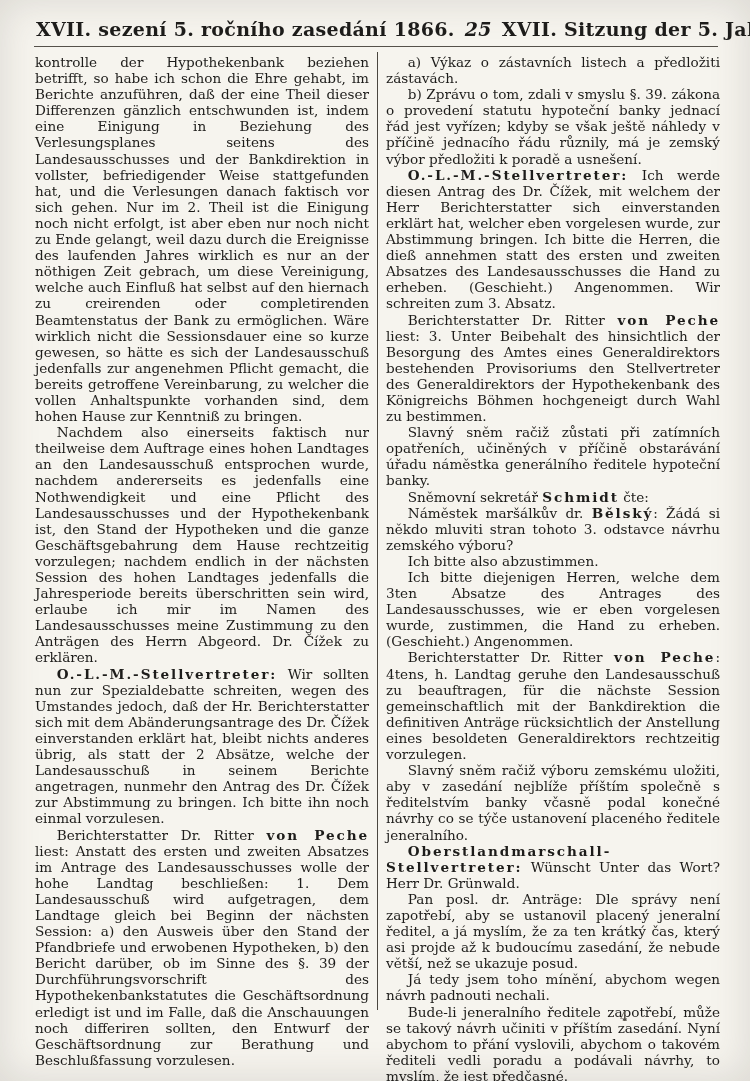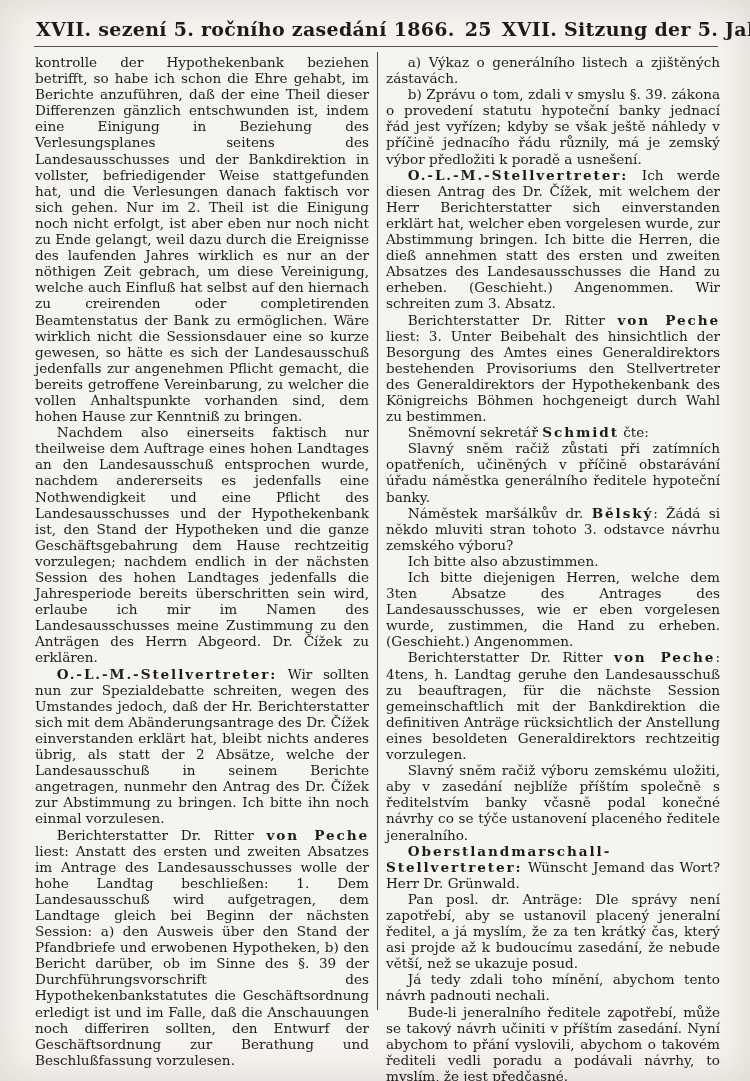--- a/index.html
+++ b/index.html
@@ -16,21 +16,21 @@
     color:#1d1c1a;
     overflow:hidden;
     box-shadow:inset 0 0 40px rgba(90,85,75,.18);
   }
   .header{
     position:absolute;top:18px;left:36px;right:34px;
     display:flex;justify-content:space-between;align-items:baseline;
     font-size:19px;font-weight:bold;letter-spacing:.3px;
     white-space:nowrap;
   }
-  .header .pageno{padding:0 10px;}
+  .header .pageno{padding:0 10px;font-style:italic;}
   .head-rule{
     position:absolute;top:46px;left:34px;right:32px;
     border-top:1px solid #55514a;
   }
   .col-divider{
     position:absolute;top:52px;left:377px;
     width:1px;height:958px;background:#4a463f;
   }
   .column{
     position:absolute;top:54px;
@@ -67,33 +67,33 @@
 
   <div class="column left">
     <p class="par flush"><span></span><span>kontrolle der Hypothekenbank beziehen betrifft, so habe ich schon die Ehre gehabt, im Berichte anzuführen, daß der eine Theil dieser Differenzen gänzlich entschwunden ist, indem eine Einigung in Beziehung des Verlesungsplanes seitens des Landesausschusses und der Bankdirektion in vollster, befriedigender Weise stattgefunden hat, und die Verlesungen danach faktisch vor sich gehen. Nur im 2. Theil ist die Einigung noch nicht erfolgt, ist aber eben nur noch nicht zu Ende gelangt, weil dazu durch die Ereignisse des laufenden Jahres wirklich es nur an der nöthigen Zeit gebrach, um diese Vereinigung, welche auch Einfluß hat selbst auf den hiernach zu creirenden oder completirenden Beamtenstatus der Bank zu ermöglichen. Wäre wirklich nicht die Sessionsdauer eine so kurze gewesen, so hätte es sich der Landesausschuß jedenfalls zur angenehmen Pflicht gemacht, die bereits getroffene Vereinbarung, zu welcher die vollen Anhaltspunkte vorhanden sind, dem hohen Hause zur Kenntniß zu bringen.</span></p>
     <p class="par"><span></span><span>Nachdem also einerseits faktisch nur theilweise dem Auftrage eines hohen Landtages an den Landesausschuß entsprochen wurde, nachdem andererseits es jedenfalls eine Nothwendigkeit und eine Pflicht des Landesausschusses und der Hypothekenbank ist, den Stand der Hypotheken und die ganze Geschäftsgebahrung dem Hause rechtzeitig vorzulegen; nachdem endlich in der nächsten Session des hohen Landtages jedenfalls die Jahresperiode bereits überschritten sein wird, erlaube ich mir im Namen des Landesausschusses meine Zustimmung zu den Anträgen des Herrn Abgeord. Dr. Čížek zu erklären.</span></p>
     <p class="par gap-top"><span></span><span class="speaker">O.-L.-M.-Stellvertreter:</span><span> Wir sollten nun zur Spezialdebatte schreiten, wegen des Umstandes jedoch, daß der Hr. Berichterstatter sich mit dem Abänderungsantrage des Dr. Čížek einverstanden erklärt hat, bleibt nichts anderes übrig, als statt der 2 Absätze, welche der Landesausschuß in seinem Berichte angetragen, nunmehr den Antrag des Dr. Čížek zur Abstimmung zu bringen. Ich bitte ihn noch einmal vorzulesen.</span></p>
     <p class="par"><span>Berichterstatter Dr. Ritter </span><span class="speaker">von Peche</span><span> liest: Anstatt des ersten und zweiten Absatzes im Antrage des Landesausschusses wolle der hohe Landtag beschließen: 1. Dem Landesausschuß wird aufgetragen, dem Landtage gleich bei Beginn der nächsten Session: a) den Ausweis über den Stand der Pfandbriefe und erwobenen Hypotheken, b) den Bericht darüber, ob im Sinne des §. 39 der Durchführungsvorschrift des Hypothekenbankstatutes die Geschäftsordnung erledigt ist und im Falle, daß die Anschauungen noch differiren sollten, den Entwurf der Geschäftsordnung zur Berathung und Beschlußfassung vorzulesen.</span></p>
 
   </div>
 
   <div class="column right">
-    <p class="par"><span></span><span>a) Výkaz o generálního listech a zjištěných zástavách.</span></p>
+    <p class="par"><span></span><span>a) Výkaz o zástavních listech a předložiti zástavách.</span></p>
     <p class="par"><span></span><span>b) Zprávu o tom, zdali v smyslu §. 39. zákona o provedení statutu hypoteční banky jednací řád jest vyřízen; kdyby se však ještě náhledy v příčině jednacího řádu různily, má je zemský výbor předložiti k poradě a usnešení.</span></p>
     <p class="par"><span></span><span class="speaker">O.-L.-M.-Stellvertreter:</span><span> Ich werde diesen Antrag des Dr. Čížek, mit welchem der Herr Berichterstatter sich einverstanden erklärt hat, welcher eben vorgelesen wurde, zur Abstimmung bringen. Ich bitte die Herren, die dieß annehmen statt des ersten und zweiten Absatzes des Landesausschusses die Hand zu erheben. (Geschieht.) Angenommen. Wir schreiten zum 3. Absatz.</span></p>
     <p class="par"><span>Berichterstatter Dr. Ritter </span><span class="speaker">von Peche</span><span> liest: 3. Unter Beibehalt des hinsichtlich der Besorgung des Amtes eines Generaldirektors bestehenden Provisoriums den Stellvertreter des Generaldirektors der Hypothekenbank des Königreichs Böhmen hochgeneigt durch Wahl zu bestimmen.</span></p>
+    <p class="par"><span></span><span>Slavný sněm račiž zůstati při zatímních opatřeních, učiněných v příčině obstarávání úřadu náměstka generálního ředitele hypoteční banky.</span></p>
     <p class="par"><span>Sněmovní sekretář </span><span class="speaker">Schmidt</span><span> čte:</span></p>
-    <p class="par"><span></span><span>Slavný sněm račiž zůstati při zatímních opatřeních, učiněných v příčině obstarávání úřadu náměstka generálního ředitele hypoteční banky.</span></p>
     <p class="par"><span>Náměstek maršálkův dr. </span><span class="speaker">Bělský</span><span>: Žádá si někdo mluviti stran tohoto 3. odstavce návrhu zemského výboru?</span></p>
     <p class="par"><span></span><span>Ich bitte also abzustimmen.</span></p>
     <p class="par"><span></span><span>Ich bitte diejenigen Herren, welche dem 3ten Absatze des Antrages des Landesausschusses, wie er eben vorgelesen wurde, zustimmen, die Hand zu erheben. (Geschieht.) Angenommen.</span></p>
     <p class="par"><span>Berichterstatter Dr. Ritter </span><span class="speaker">von Peche</span><span>: 4tens, h. Landtag geruhe den Landesausschuß zu beauftragen, für die nächste Session gemeinschaftlich mit der Bankdirektion die definitiven Anträge rücksichtlich der Anstellung eines besoldeten Generaldirektors rechtzeitig vorzulegen.</span></p>
     <p class="par"><span></span><span>Slavný sněm račiž výboru zemskému uložiti, aby v zasedání nejblíže příštím společně s ředitelstvím banky včasně podal konečné návrhy co se týče ustanovení placeného ředitele jeneralního.</span></p>
-    <p class="par"><span></span><span class="speaker">Oberstlandmarschall-Stellvertreter:</span><span> Wünscht Jemand das Wort? Herr Dr. Grünwald.</span></p>
+    <p class="par"><span></span><span class="speaker">Oberstlandmarschall-Stellvertreter:</span><span> Wünscht Unter das Wort? Herr Dr. Grünwald.</span></p>
     <p class="par"><span>Pan posl. dr. Anträge:</span><span> Dle správy není zapotřebí, aby se ustanovil placený jeneralní ředitel, a já myslím, že za ten krátký čas, který asi projde až k budoucímu zasedání, že nebude větší, než se ukazuje posud.</span></p>
-    <p class="par"><span></span><span>Já tedy zdali toho mínění, abychom tento návrh padnouti nechali.</span></p>
+    <p class="par"><span></span><span>Já tedy jsem toho mínění, abychom wegen návrh padnouti nechali.</span></p>
     <p class="par"><span></span><span>Bude-li jeneralního ředitele zapotřebí, může se takový návrh učiniti v příštím zasedání. Nyní abychom to přání vyslovili, abychom o takovém řediteli vedli poradu a podávali návrhy, to myslím, že jest předčasné.</span></p>
 
   </div>
 
   <div class="sig-mark">4</div>
 
 </div>
 
 </body></html>

